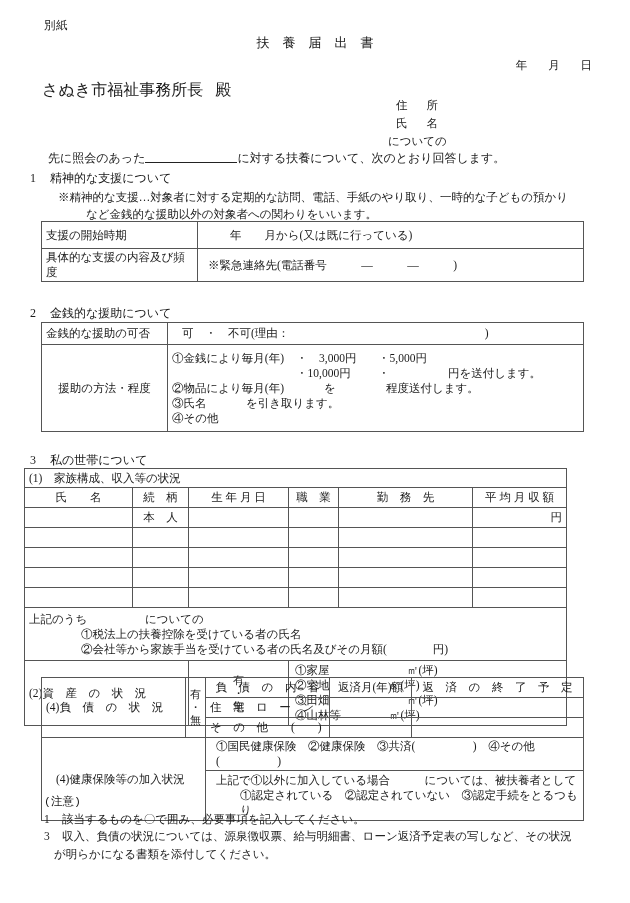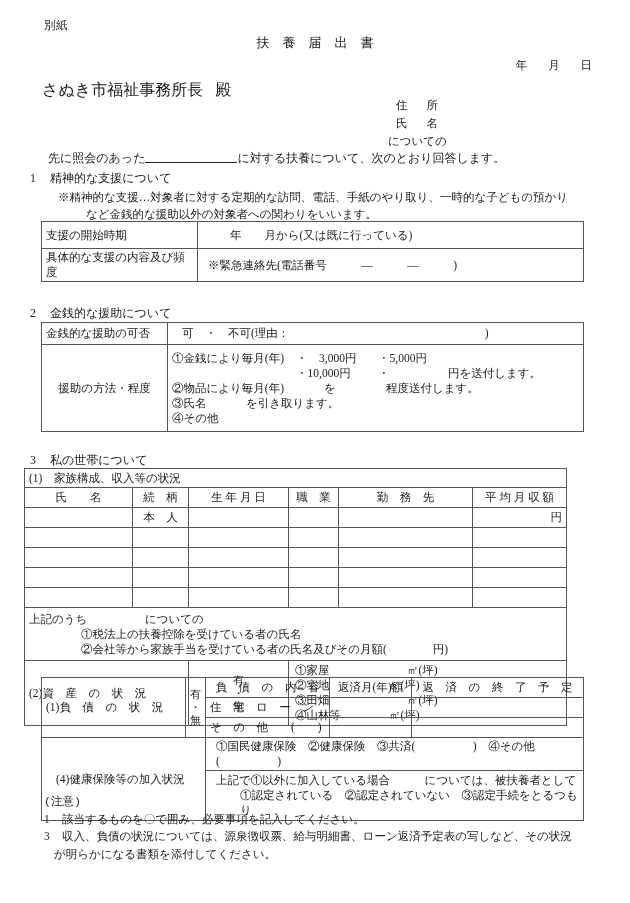--- a/index.html
+++ b/index.html
@@ -332,21 +332,21 @@
   <table class="frm" style="left:41px; top:677px; width:542px;">
     <colgroup>
       <col style="width:144px">
       <col style="width:20px">
       <col style="width:124px">
       <col style="width:82px">
       <col style="width:172px">
     </colgroup>
     <tbody>
       <tr>
-        <td class="lft vmid" rowspan="3">(1)負　債　の　状　況</td>
+        <td class="lft vmid" rowspan="3">(4)負　債　の　状　況</td>
         <td class="arinashi vmid" rowspan="3" style="padding:0;">
           <div>有</div>
           <div>・</div>
           <div>無</div>
         </td>
         <td class="ctr" style="height:17px">負　債　の　内　容</td>
         <td class="ctr">返済月(年)額</td>
         <td class="ctr">返　済　の　終　了　予　定</td>
       </tr>
       <tr>

